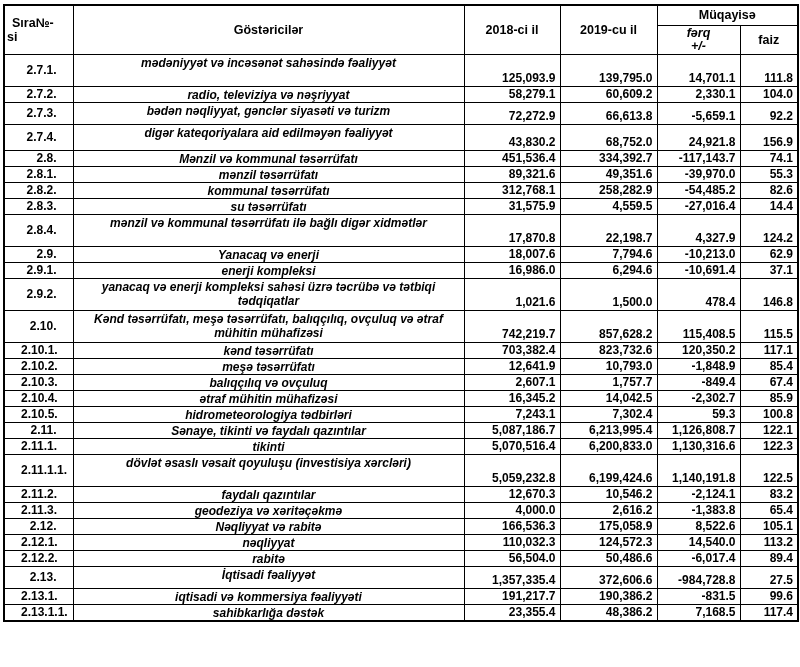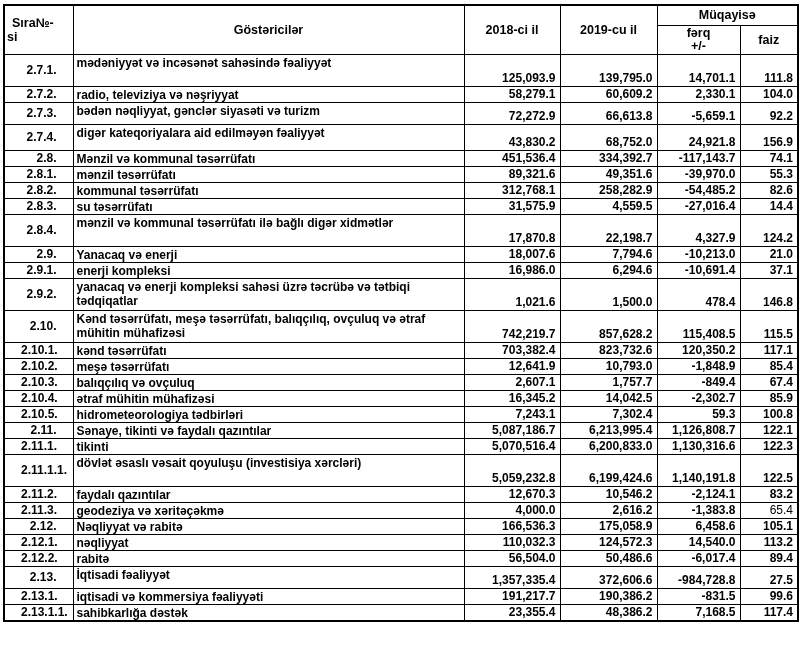--- a/index.html
+++ b/index.html
@@ -29,46 +29,47 @@
     padding: 1px 2px;
   }
   .hdr-row-top th.th-comparison { height: 20px; }
   .hdr-row-sub th { height: 28px; }
   .th-sira .sira-line1 {
     display: flex;
     justify-content: flex-start;
     padding: 0 5px;
   }
   .th-sira .sira-line2 { text-align: left; }
-  .th-diff div { line-height: 13px; }
+  .th-diff div { line-height: 13px; font-style: italic; }
   tbody td {
     font-size: 12px;
     font-weight: bold;
     line-height: 14px;
     height: 16px;
   }
   tr.size-m > td { height: 22px; }
   tr.size-l > td { height: 26px; }
   tr.size-xl > td { height: 32px; }
   td.cell-no {
     text-align: right;
     vertical-align: middle;
     padding: 0 16px;
   }
   td.cell-label {
-    text-align: left;
+    text-align: center;
     vertical-align: top;
     padding: 1px 3px 0 3px;
+    font-style: italic;
   }
   td.cell-num {
     text-align: right;
     vertical-align: bottom;
     padding: 0 4px 1px 0;
   }
-  td.light { font-weight: normal; }
+  td.light { font-weight: bold; }
 </style>
 </head>
 <body>
 
 <div class="sheet">
   <table class="budget">
     <colgroup>
       <col style="width:69px">
       <col style="width:391px">
       <col style="width:96px">
@@ -170,21 +171,21 @@
           <td class="cell-num">22,198.7</td>
           <td class="cell-num">4,327.9</td>
           <td class="cell-num">124.2</td>
         </tr>
         <tr>
           <td class="cell-no">2.9.</td>
           <td class="cell-label">Yanacaq və enerji</td>
           <td class="cell-num">18,007.6</td>
           <td class="cell-num">7,794.6</td>
           <td class="cell-num">-10,213.0</td>
-          <td class="cell-num">21.0</td>
+          <td class="cell-num">62.9</td>
         </tr>
         <tr>
           <td class="cell-no">2.9.1.</td>
           <td class="cell-label">enerji kompleksi</td>
           <td class="cell-num">16,986.0</td>
           <td class="cell-num">6,294.6</td>
           <td class="cell-num">-10,691.4</td>
           <td class="cell-num">37.1</td>
         </tr>
         <tr class="size-xl">
@@ -281,21 +282,21 @@
           <td class="cell-num">4,000.0</td>
           <td class="cell-num">2,616.2</td>
           <td class="cell-num">-1,383.8</td>
           <td class="cell-num light">65.4</td>
         </tr>
         <tr>
           <td class="cell-no">2.12.</td>
           <td class="cell-label">Nəqliyyat və rabitə</td>
           <td class="cell-num">166,536.3</td>
           <td class="cell-num">175,058.9</td>
-          <td class="cell-num">6,458.6</td>
+          <td class="cell-num">8,522.6</td>
           <td class="cell-num">105.1</td>
         </tr>
         <tr>
           <td class="cell-no">2.12.1.</td>
           <td class="cell-label">nəqliyyat</td>
           <td class="cell-num">110,032.3</td>
           <td class="cell-num">124,572.3</td>
           <td class="cell-num">14,540.0</td>
           <td class="cell-num">113.2</td>
         </tr>

